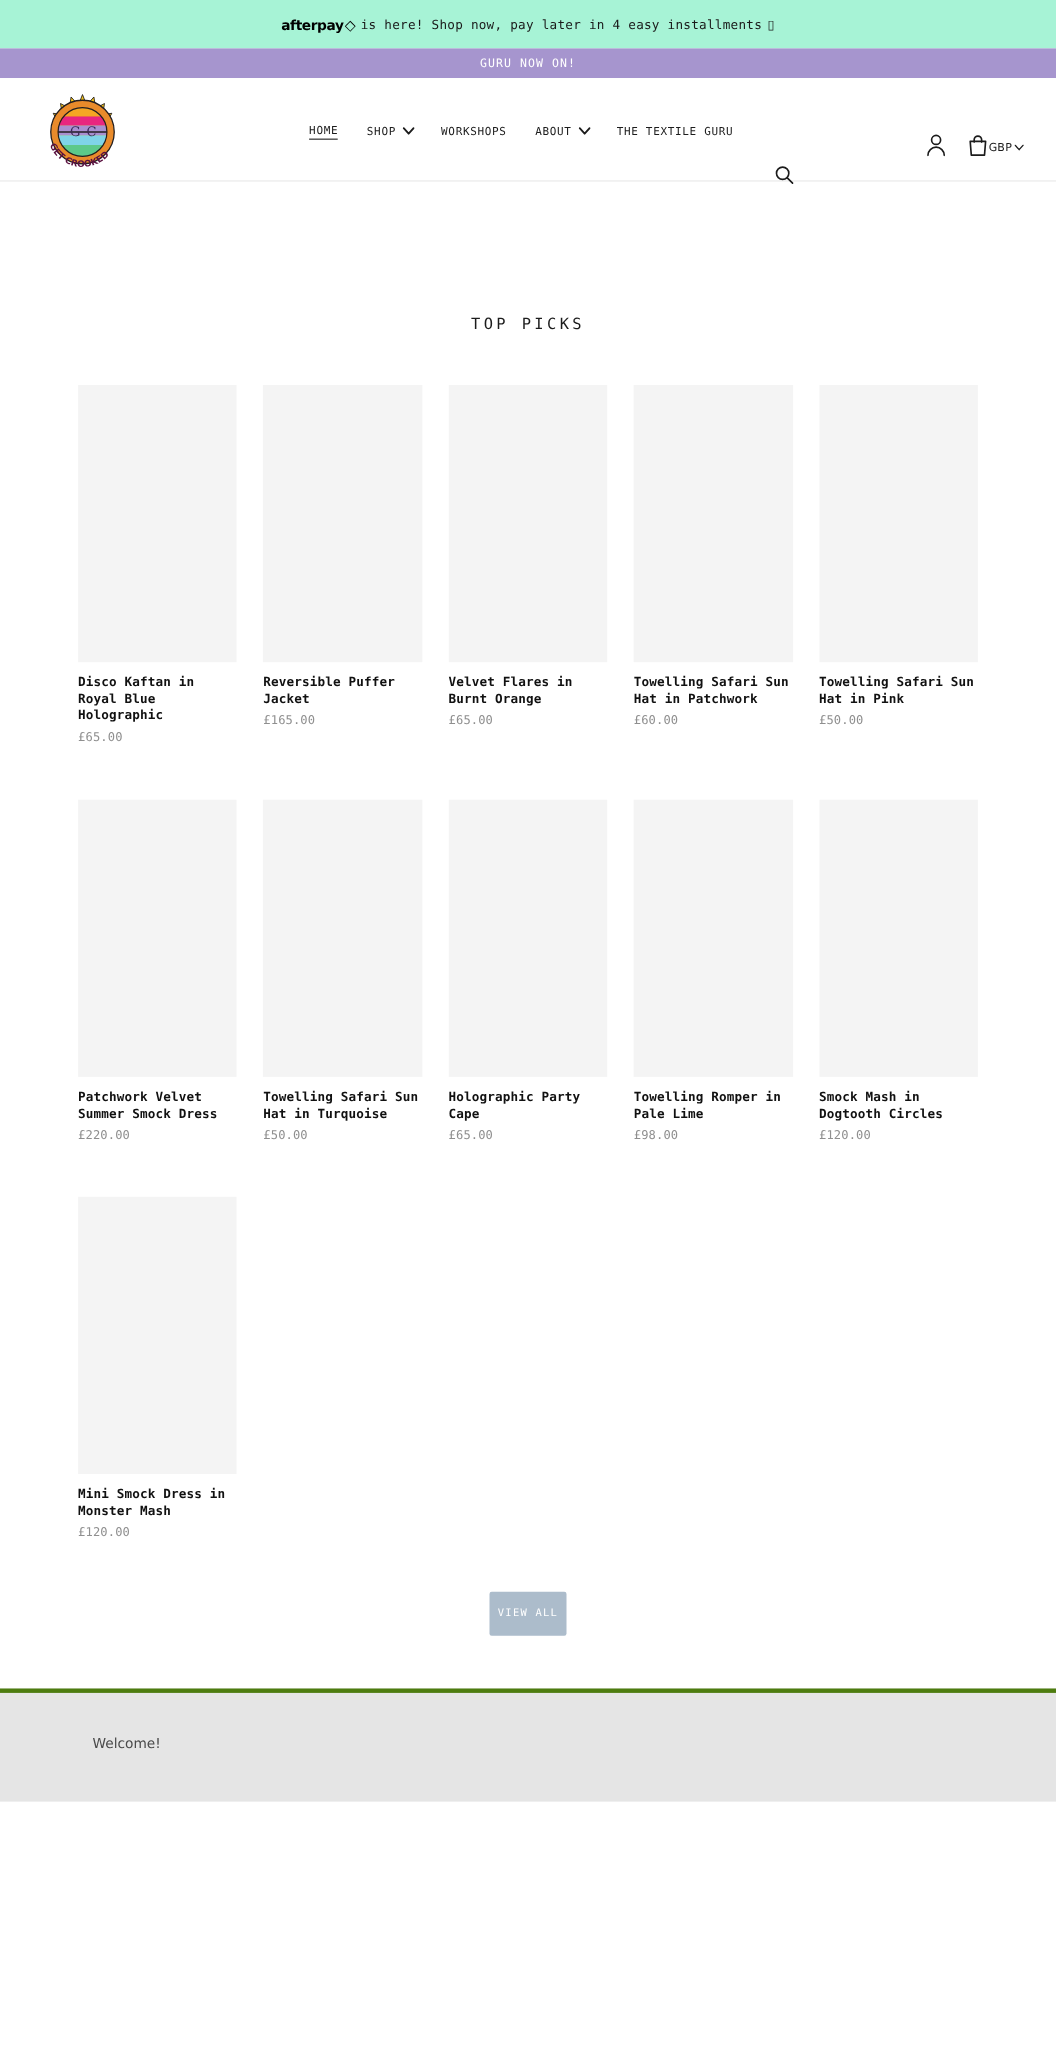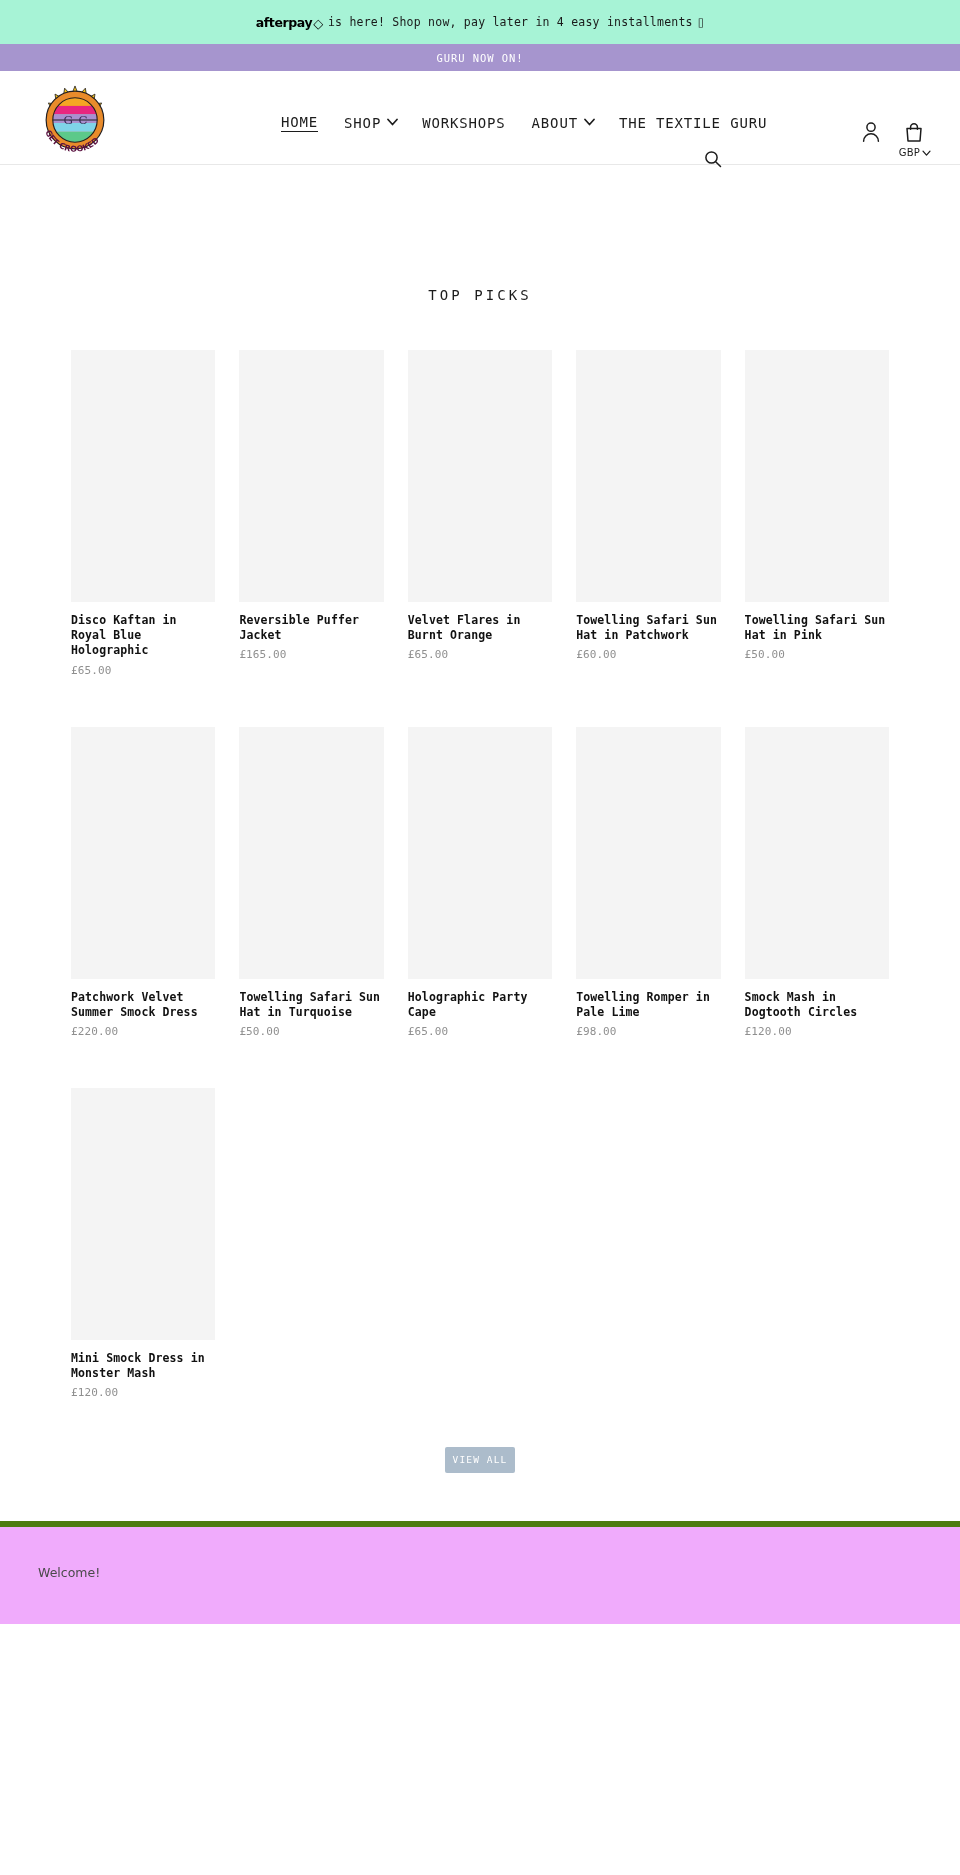--- a/index.html
+++ b/index.html
@@ -69,21 +69,21 @@
 
   .main-nav {
     position: absolute;
     left: 268px;
     top: 43px;
     display: flex;
     align-items: center;
     gap: 0;
   }
   .nav-item {
-    font-size: 14px;
+    font-size: 10px;
     letter-spacing: 0.06em;
     color: #1c1c1c;
     text-decoration: none;
     padding: 0 13px;
     display: inline-flex;
     align-items: center;
     white-space: nowrap;
     cursor: pointer;
   }
   .nav-item.active .nav-label {
@@ -118,21 +118,21 @@
     display: flex;
     align-items: flex-start;
     gap: 18px;
   }
   .icon-btn {
     background: none;
     border: none;
     cursor: pointer;
     padding: 0;
     display: flex;
-    flex-direction: column;
+    flex-direction: row;
     align-items: center;
     text-align: center;
   }
   .currency-sel {
     margin-top: 4px;
     font-size: 10px;
     color: #1c1c1c;
     display: inline-flex;
     align-items: center;
     letter-spacing: 0.02em;
@@ -190,39 +190,39 @@
     display: flex;
     justify-content: center;
     padding-top: 22px;
     padding-bottom: 48px;
   }
   .view-all-btn {
     background: #acbccb;
     color: #ffffff;
     border: none;
     width: 70px;
-    height: 26px;
+    height: 40px;
     border-radius: 2px;
     font-size: 9.5px;
     letter-spacing: 0.12em;
     line-height: 1.5;
     cursor: pointer;
     font-family: "DejaVu Sans Mono", "Liberation Mono", monospace;
     display: flex;
     align-items: center;
     justify-content: center;
     text-align: center;
   }
 
   
   .site-footer {
-    border-top: 6px solid #4d7c0f;
-    background: #f0abfc;
+    border-top: 4px solid #4d7c0f;
+    background: #e5e5e5;
     height: 103px;
-    padding: 38px 0 0 38px;
+    padding: 38px 0 0 84px;
   }
   .footer-heading {
     font-family: "DejaVu Sans", "Liberation Sans", sans-serif;
     font-size: 12.5px;
     color: #4a4a4a;
   }
 </style>
 </head>
 <body>
 

